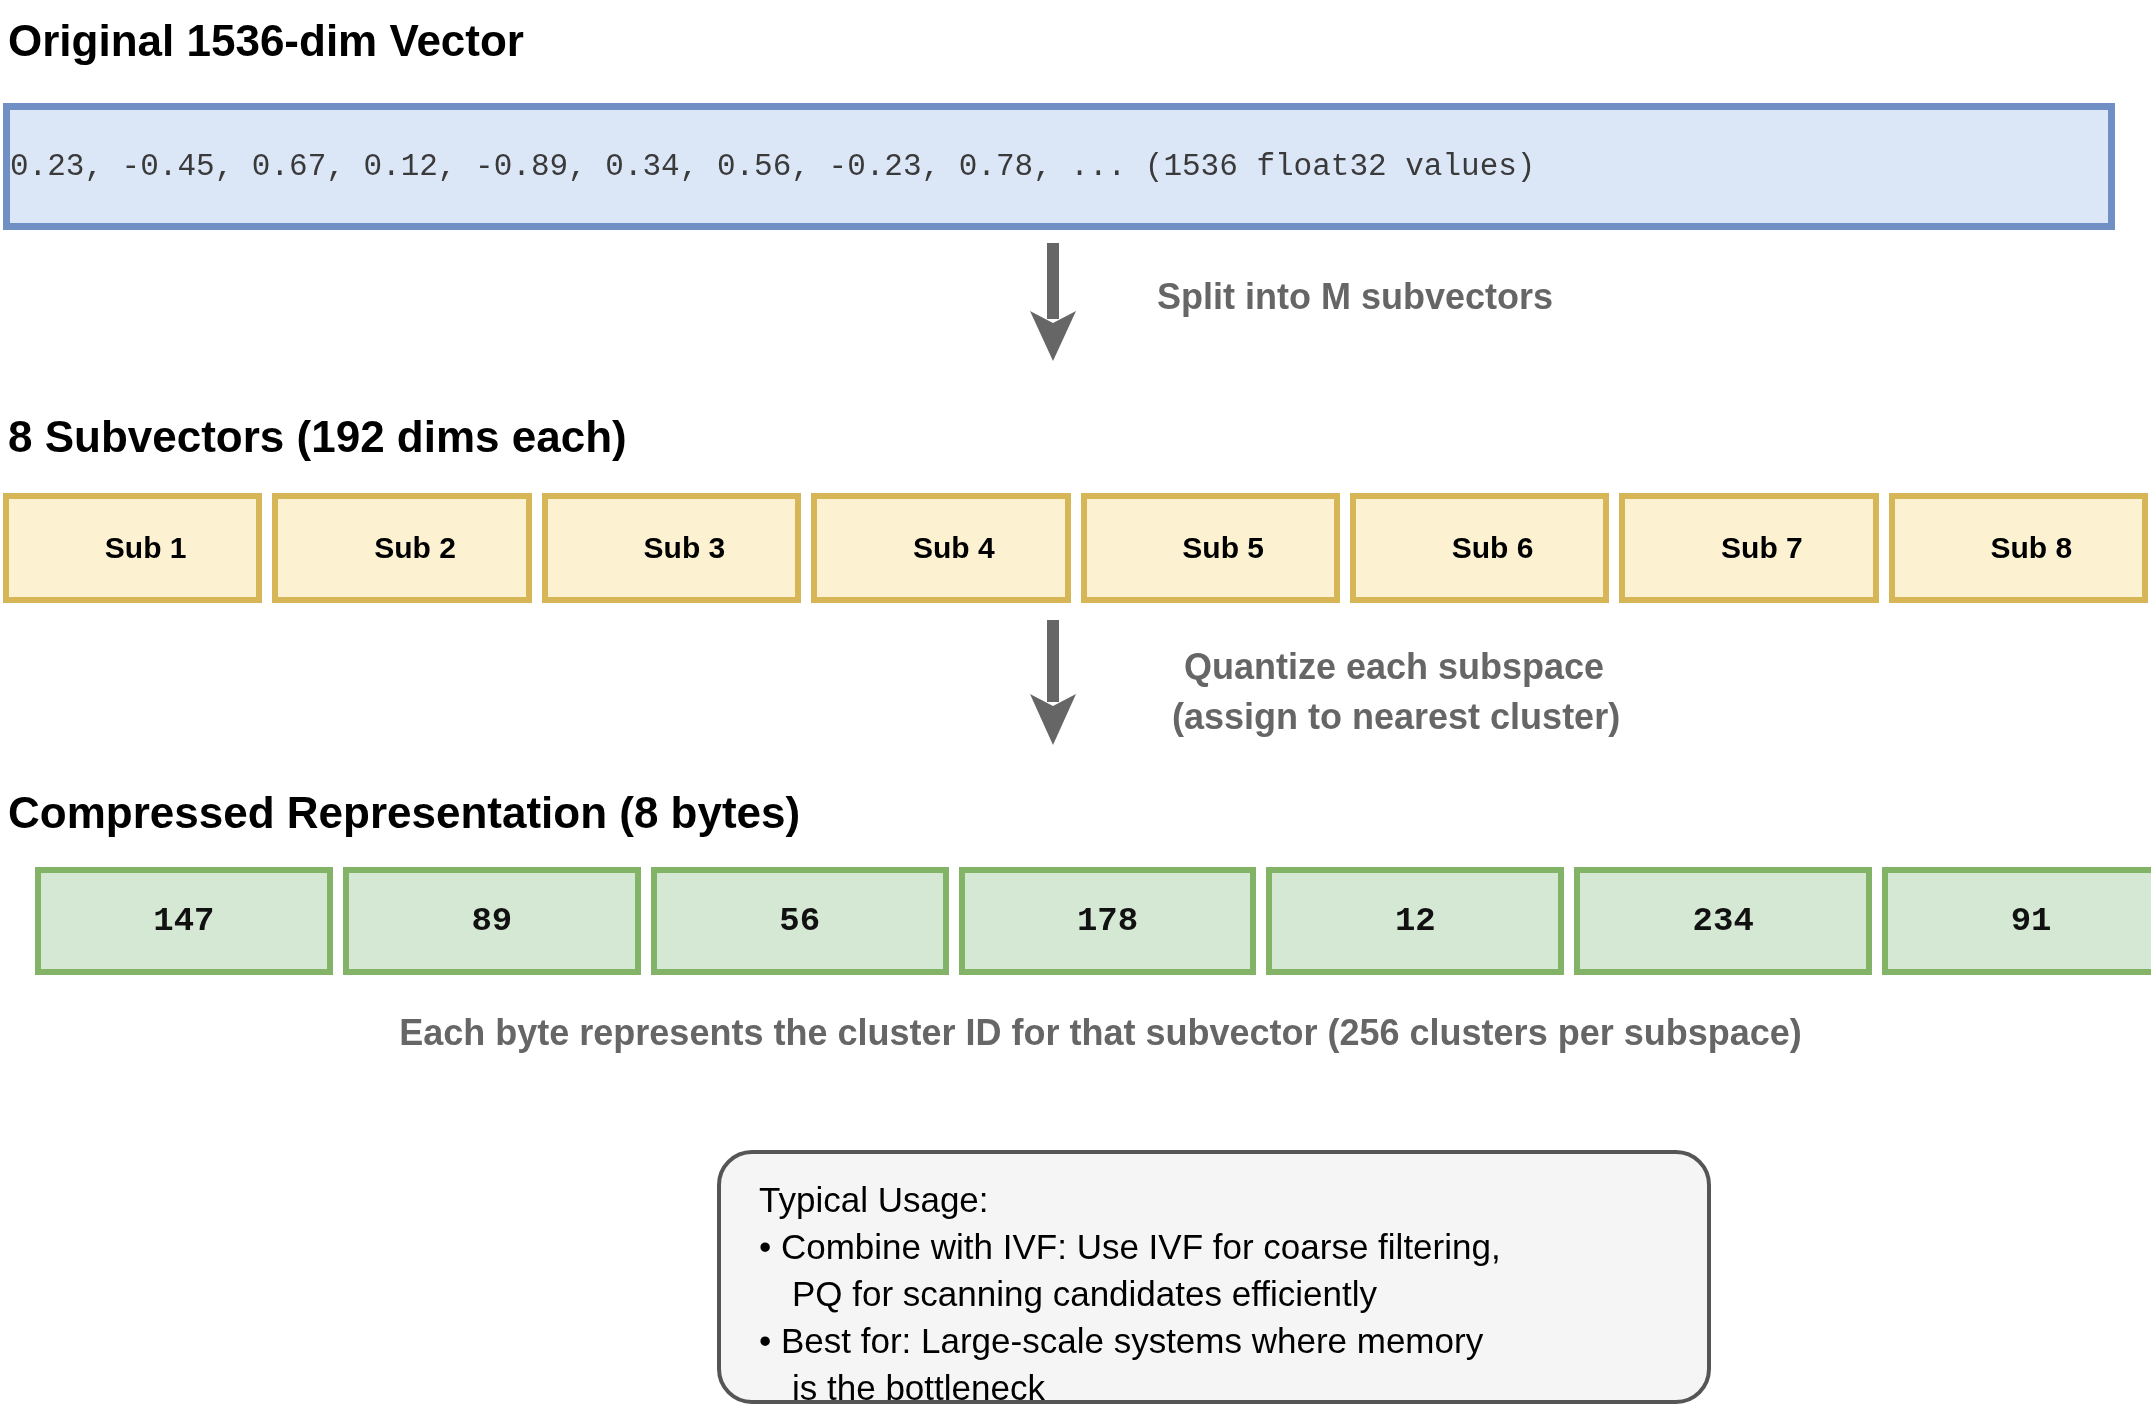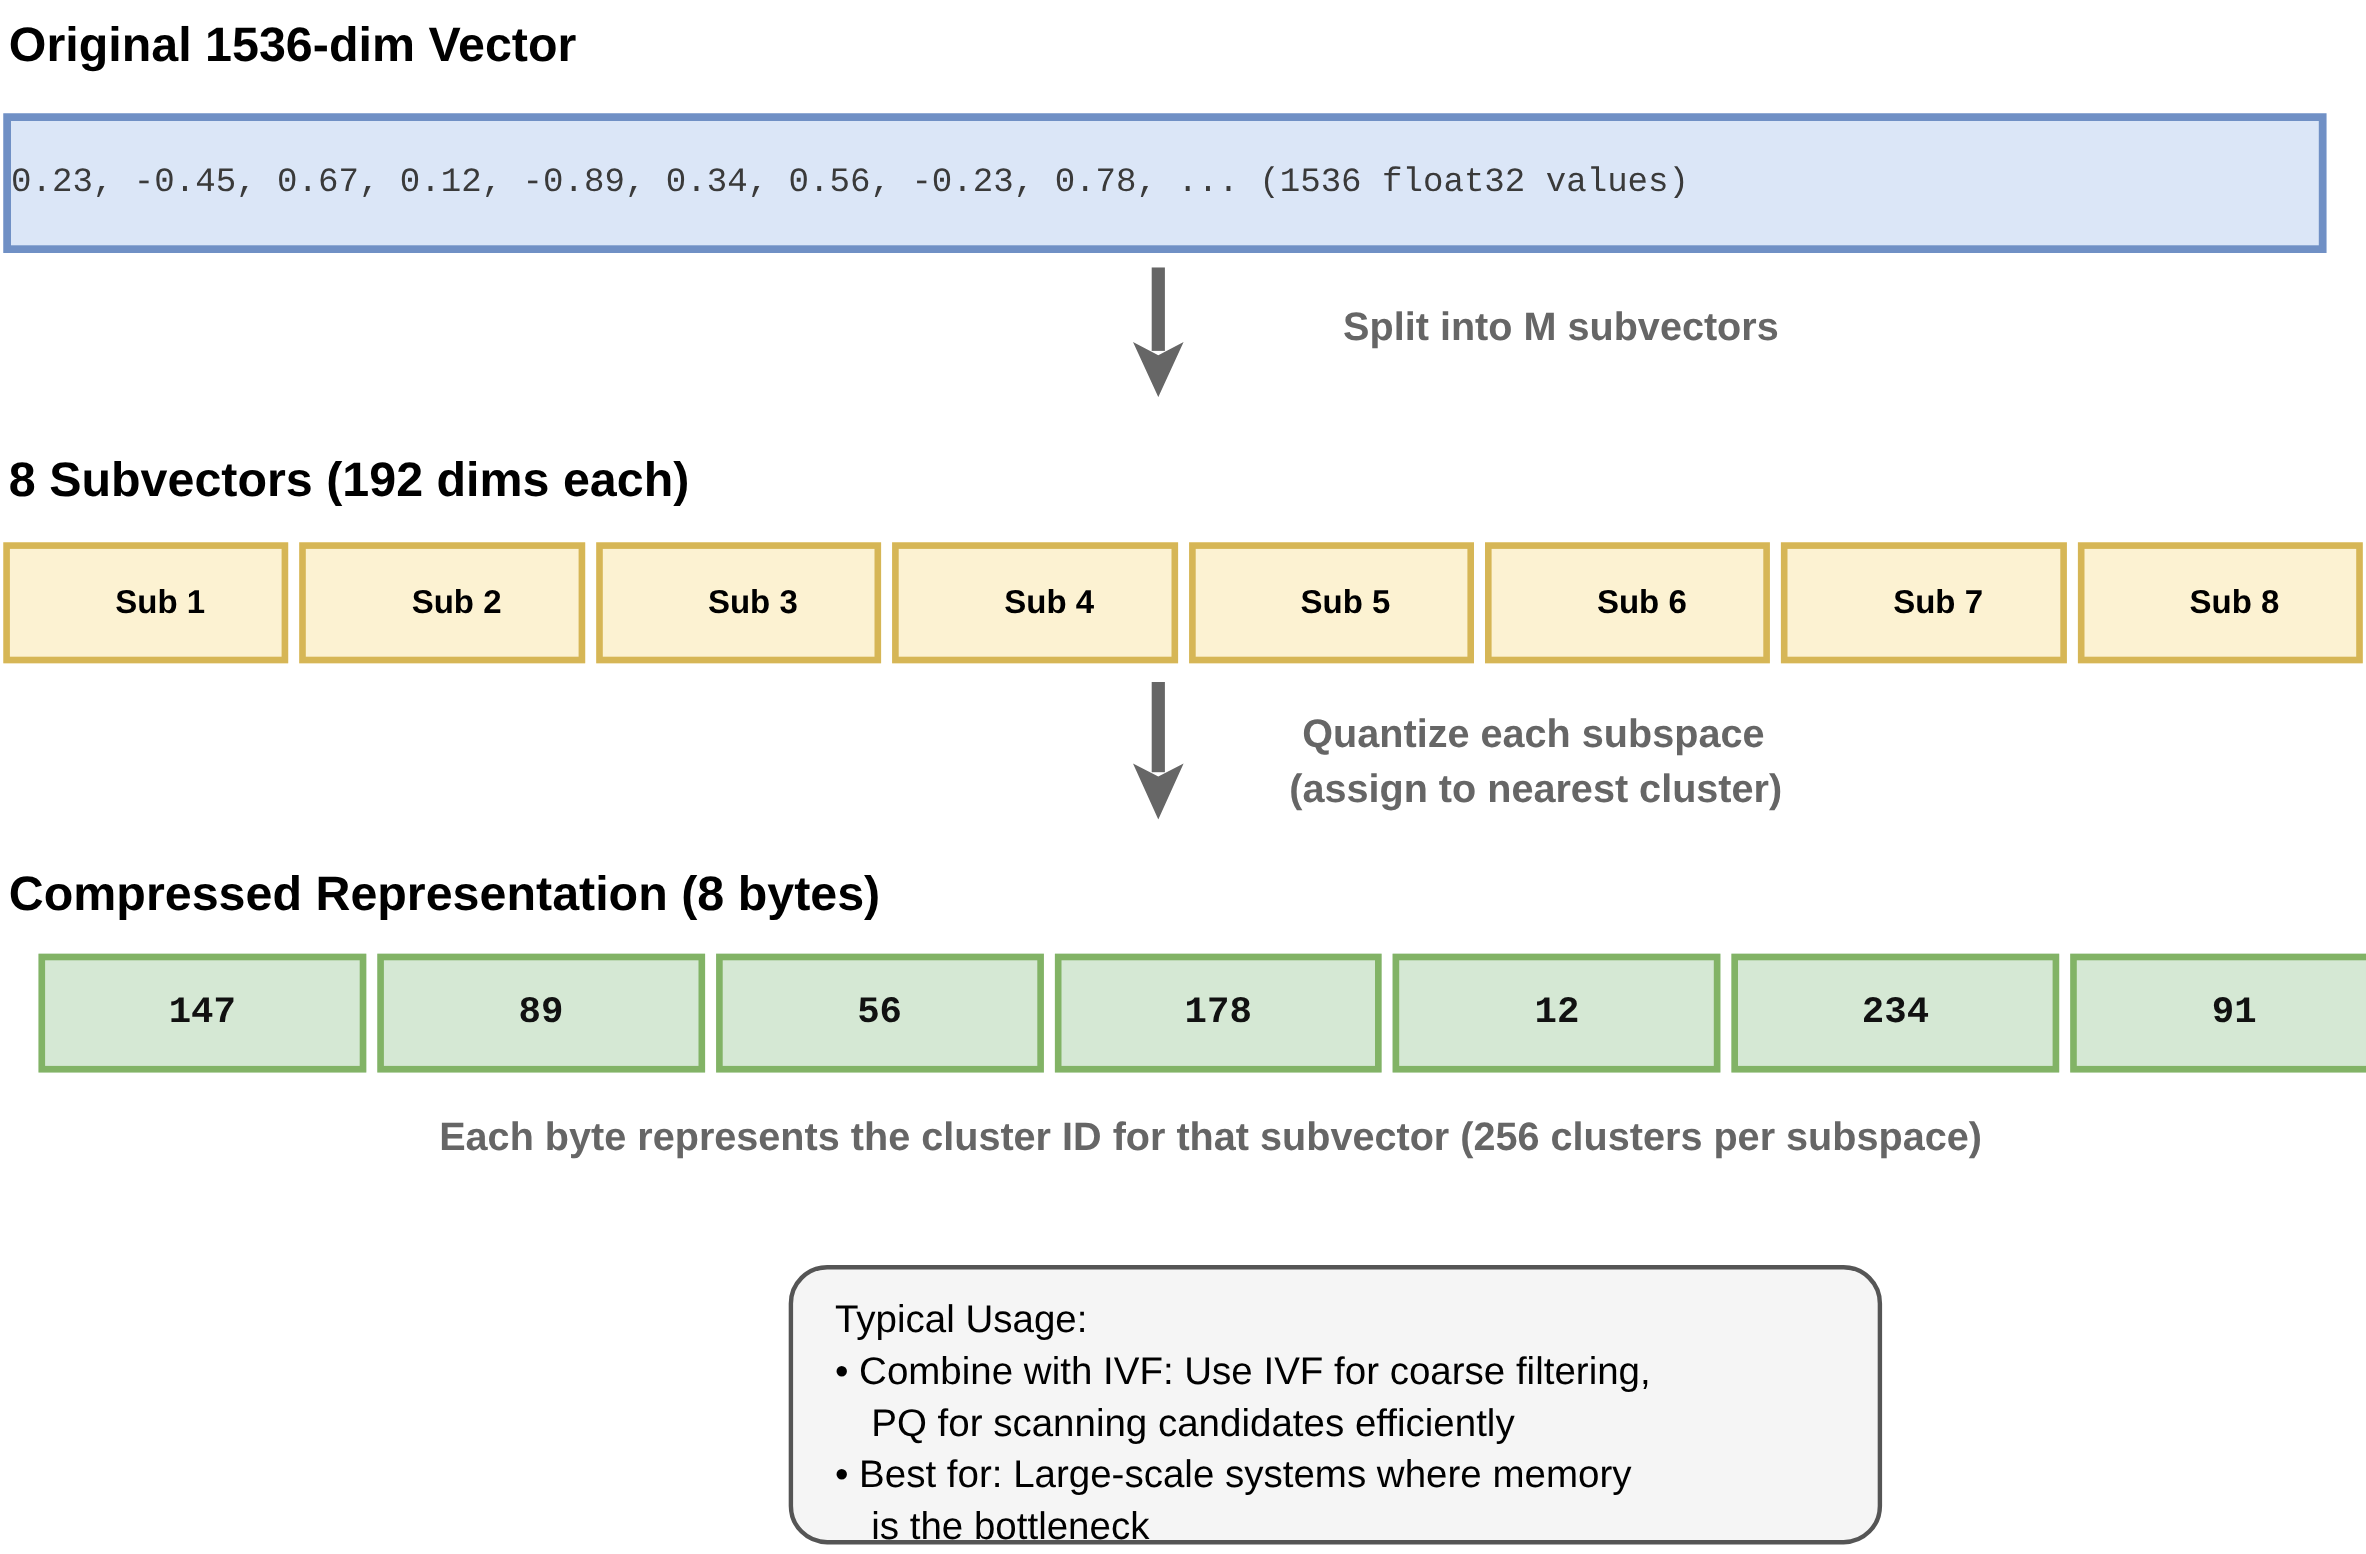--- a/index.html
+++ b/index.html
@@ -29,21 +29,21 @@
   
   .arrow{position:absolute;width:50px;}
   .arrow svg{display:block;width:100%;height:100%;}
   .arrow1{left:1028px;top:243px;height:118px;}
   .arrow2{left:1028px;top:620px;height:125px;}
   .arrow-label{
     position:absolute;
     font-size:36px;font-weight:bold;color:#666666;
     line-height:50px;white-space:nowrap;
   }
-  .label-split{left:1221px;top:272px;}
+  .label-split{left:1157px;top:272px;}
   .label-quantize{left:1172px;top:642px;width:444px;text-align:center;}
   
   .box-row{position:absolute;left:3px;width:2145px;display:flex;gap:10px;}
   .row-sub{top:493px;height:110px;}
   .row-byte{top:867px;height:108px;padding-left:32px;}
   .cell{
     flex:1 1 0;box-sizing:border-box;
     display:flex;align-items:center;justify-content:center;
   }
   .cell.sub{

